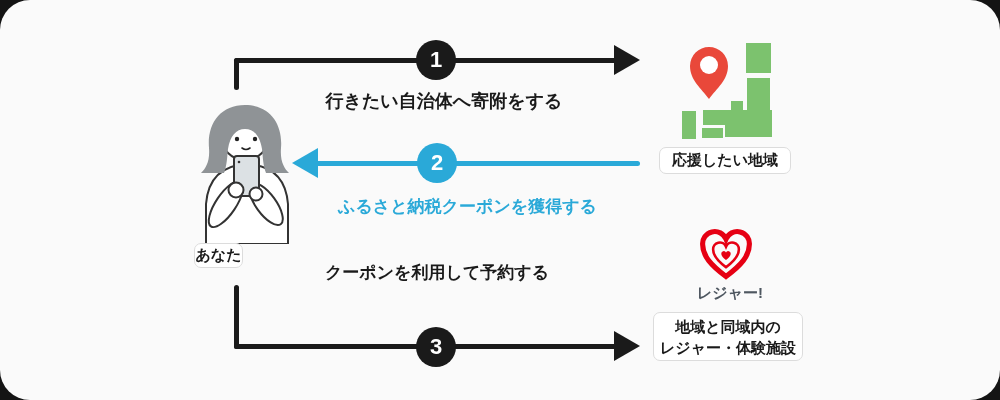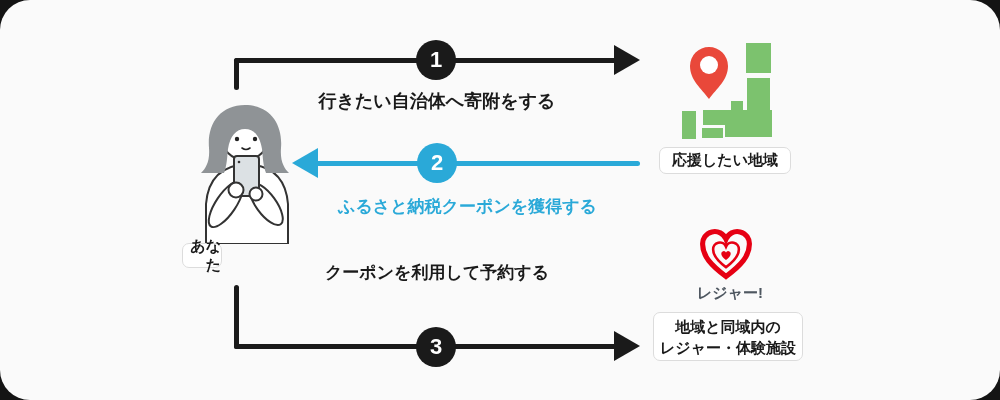--- a/index.html
+++ b/index.html
@@ -19,21 +19,21 @@
 <body>
 
 <div class="card">
 
   <div class="vline" style="left:234px;top:58px;height:32px;background:#1A1A1A;"></div>
   <div class="hline" style="left:234px;top:58px;width:382px;background:#1A1A1A;"></div>
   <div class="head-right" style="left:614px;top:45px;"></div>
   <div class="badge" style="left:416px;top:40px;background:#1A1A1A;">
       <span>1</span>
     </div>
-  <div class="step-text" style="left:237px;top:89px;width:400px;font-size:18px;">行きたい自治体へ寄附をする</div>
+  <div class="step-text" style="left:244px;top:89px;width:400px;font-size:18px;">行きたい自治体へ寄附をする</div>
 
   <svg class="abs" style="left:670px;top:35px;" width="120" height="110" viewBox="0 0 120 110">
     <g fill="#7CC26E">
       <rect x="76" y="8" width="25" height="30"></rect>
       <rect x="77" y="43" width="23" height="37"></rect>
       <rect x="61" y="66" width="12" height="10"></rect>
       <rect x="33" y="75" width="44" height="15"></rect>
       <rect x="55" y="75" width="47" height="27"></rect>
       <rect x="12" y="76" width="14" height="28"></rect>
       <rect x="32" y="93" width="21" height="10"></rect>
@@ -68,21 +68,21 @@
 
     <ellipse cx="34" cy="112" rx="10" ry="27" transform="rotate(34 34 112)" fill="#FFFFFF" stroke="#333333" stroke-width="2"></ellipse>
     <ellipse cx="74" cy="112" rx="10" ry="25" transform="rotate(-36 74 112)" fill="#FFFFFF" stroke="#333333" stroke-width="2"></ellipse>
 
     <rect x="42" y="64" width="25" height="40" rx="3" fill="#DCE1E4" stroke="#333333" stroke-width="2"></rect>
     <circle cx="47" cy="70" r="1.3" fill="#333333"></circle>
 
     <circle cx="44" cy="98" r="7.5" fill="#FFFFFF" stroke="#333333" stroke-width="2"></circle>
     <circle cx="64" cy="102" r="6.5" fill="#FFFFFF" stroke="#333333" stroke-width="2"></circle>
   </svg>
-  <div class="tag" style="left:182px;top:243px;width:40px;height:25px;font-size:15px;">
+  <div class="tag" style="left:194px;top:243px;width:49px;height:25px;font-size:15px;">
     <span>あなた</span>
   </div>
 
   <div class="step-text" style="left:237px;top:261px;width:400px;font-size:17px;">クーポンを利用して予約する</div>
   <div class="vline" style="left:234px;top:285px;height:64px;background:#1A1A1A;"></div>
   <div class="hline" style="left:234px;top:344px;width:382px;background:#1A1A1A;"></div>
   <div class="head-right" style="left:614px;top:331px;"></div>
   <div class="badge" style="left:416px;top:327px;background:#1A1A1A;">
       <span>3</span>
     </div>

